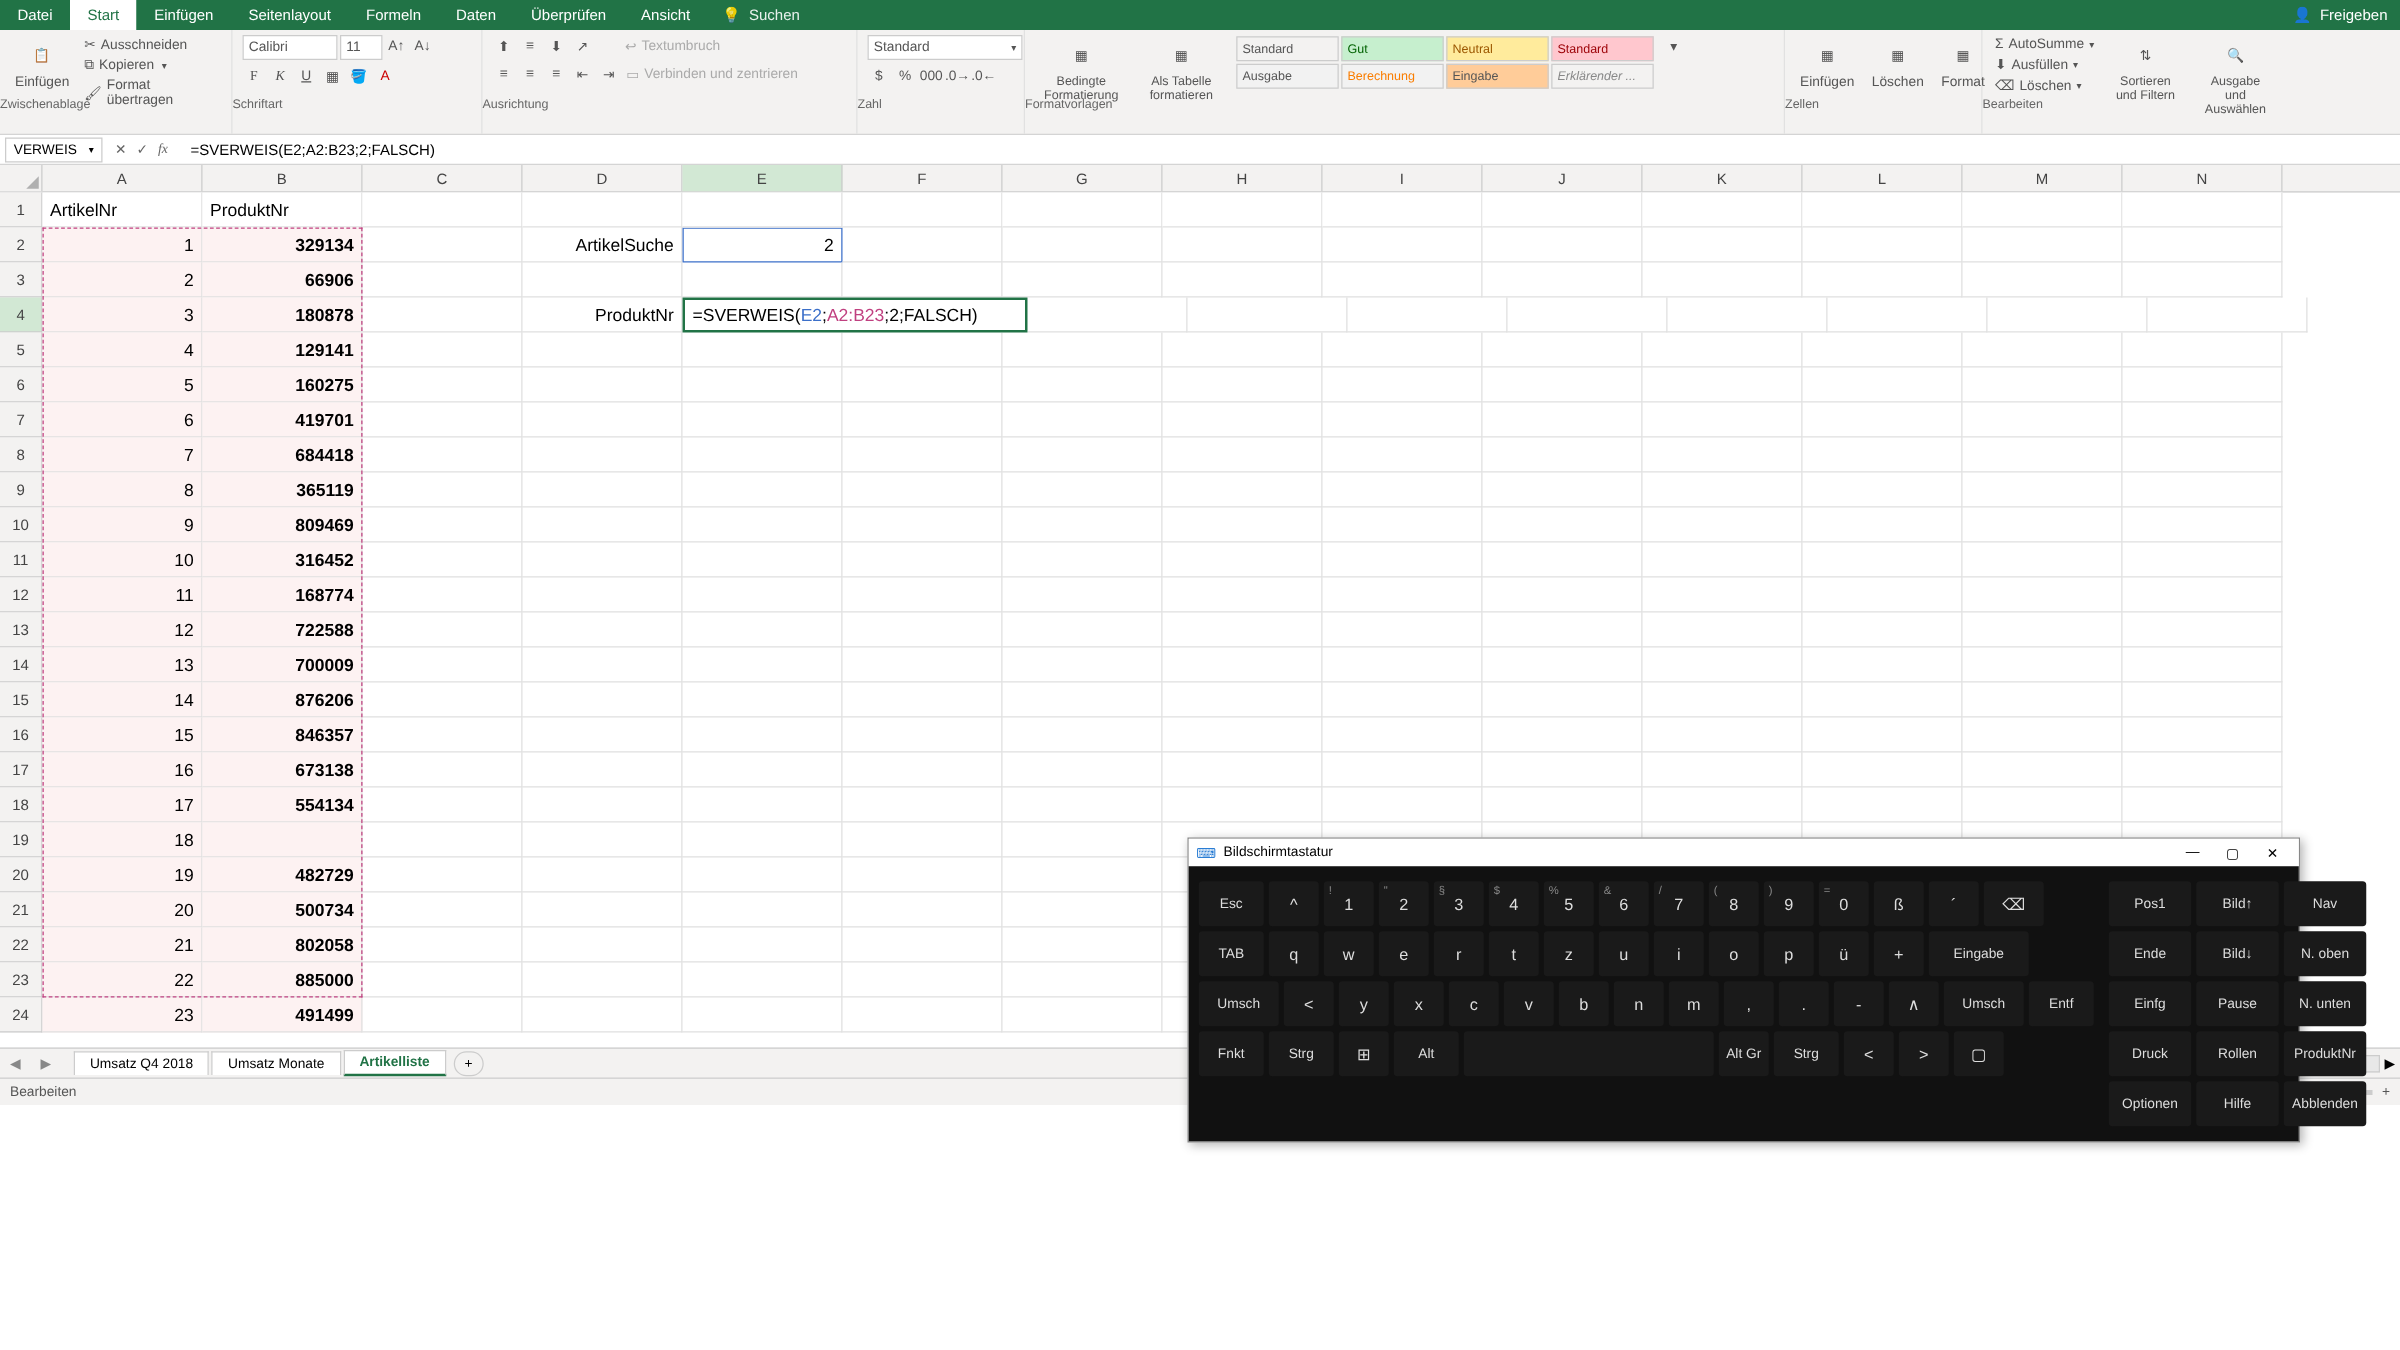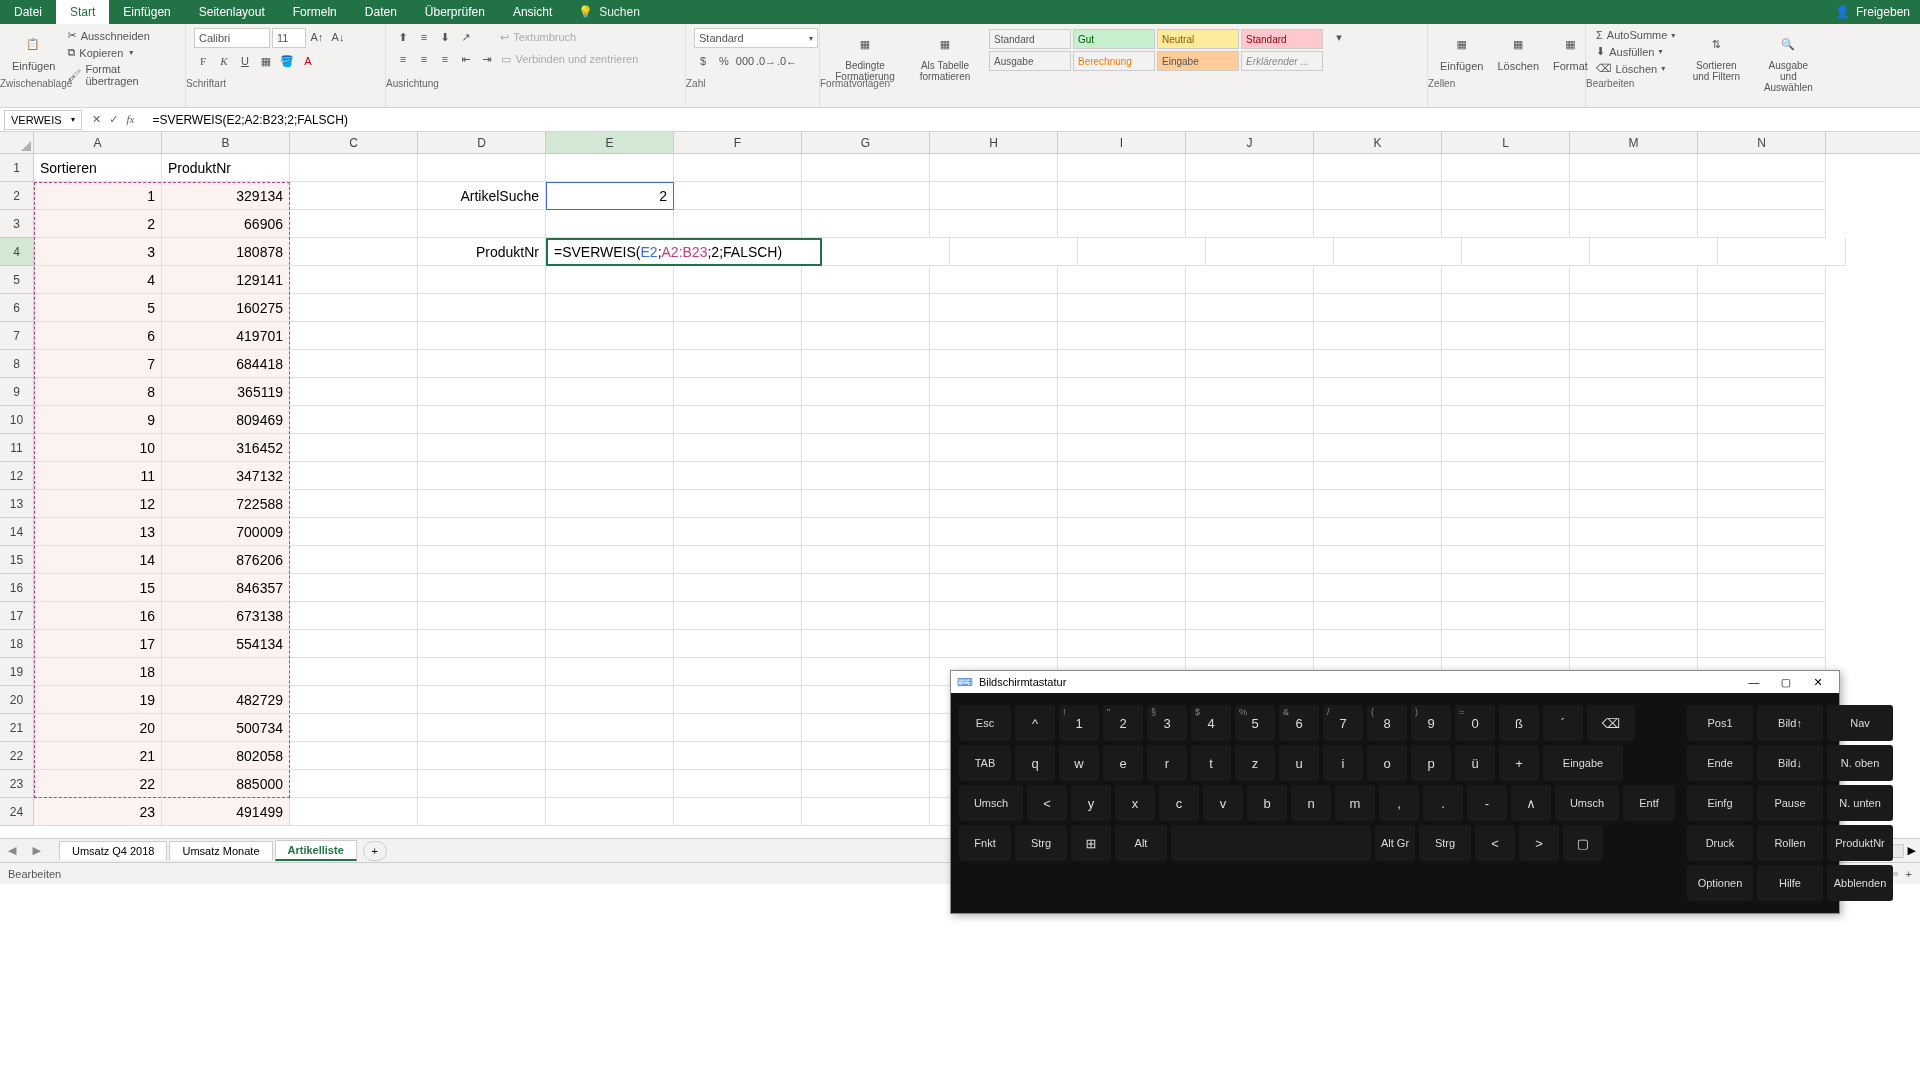--- a/index.html
+++ b/index.html
@@ -42,21 +42,21 @@
 .corner { width: 34px; border-right: 1px solid #ccc; background:#f3f2f1; position:relative;}
 .corner::after{content:''; position:absolute; right:2px; bottom:2px; width:0; height:0; border-style:solid; border-width:0 0 10px 10px; border-color:transparent transparent #b0b0b0 transparent;}
 .col-h { border-right: 1px solid #ccc; text-align: center; font-size: 12px; color: #444; display:flex; align-items:center; justify-content:center; }
 .col-h.sel { background: #d2e8d4; }
 .rows { }
 .row { display: flex; height: 28px; }
 .row-h { width: 34px; border-right: 1px solid #ccc; border-bottom: 1px solid #ccc; background: #f3f2f1; text-align: center; font-size: 12px; color:#444; display:flex; align-items:center; justify-content:center;}
 .row-h.sel { background: #d2e8d4; }
 .cell { border-right: 1px solid #e0e0e0; border-bottom: 1px solid #e0e0e0; font-size: 14px; padding: 2px 6px; display:flex; align-items:center; }
 .cell.colA { background: #fdf2f2; }
-.cell.colB { background: #fdf2f2; }
+.cell.colB { background: #fdf2f2; font-weight: bold; }
 .cell.hdr { background:#fff; font-weight:normal;}
 .cell.num { justify-content: flex-end; }
 .cell.selected-edit { border: 2px solid #217346; background: #fff; z-index: 5;}
 .cell.ref-e2 { border:1px solid #3b6fc9; background:#fff;}
 .range-a2b23 { position:absolute; left:34px; top:50px; width:256px; height:616px; border:1px dashed #c04080; pointer-events:none; z-index:4;}
 .formula-cell-text .p1{color:#3b6fc9;} .formula-cell-text .p2{color:#c04080;}
 
 
 .osk { position: absolute; left: 950px; top: 670px; width: 890px; background: #f0f0f0; border:1px solid #888; box-shadow: 2px 2px 8px rgba(0,0,0,0.3); z-index:100;}
 .osk-title { height: 22px; background:#fff; display:flex; align-items:center; padding:0 6px; font-size:11px; gap:6px;}
@@ -314,21 +314,21 @@
         <div class="col-h" style="width: 128px;">J</div>
         <div class="col-h" style="width: 128px;">K</div>
         <div class="col-h" style="width: 128px;">L</div>
         <div class="col-h" style="width: 128px;">M</div>
         <div class="col-h" style="width: 128px;">N</div>
       </div>
   </div>
   <div class="rows" id="rows">
       <div class="row">
         <div class="row-h">1</div>
-        <div class="cell hdr" style="width: 128px;">Sortieren</div>
+        <div class="cell hdr" style="width: 128px;">ArtikelNr</div>
         <div class="cell hdr" style="width: 128px;">ProduktNr</div>
         <div class="cell hdr" style="width: 128px;"></div>
         <div class="cell hdr" style="width: 128px;"></div>
         <div class="cell hdr" style="width: 128px; position: relative;"></div>
         <div class="cell hdr" style="width: 128px;"></div>
         <div class="cell hdr" style="width: 128px;"></div>
         <div class="cell hdr" style="width: 128px;"></div>
         <div class="cell hdr" style="width: 128px;"></div>
         <div class="cell hdr" style="width: 128px;"></div>
         <div class="cell hdr" style="width: 128px;"></div>
@@ -503,21 +503,21 @@
         <div class="cell" style="width: 128px;"></div>
         <div class="cell" style="width: 128px;"></div>
         <div class="cell" style="width: 128px;"></div>
         <div class="cell" style="width: 128px;"></div>
         <div class="cell" style="width: 128px;"></div>
         <div class="cell" style="width: 128px;"></div>
       </div>
       <div class="row">
         <div class="row-h">12</div>
         <div class="cell colA num" style="width: 128px;">11</div>
-        <div class="cell colB num" style="width: 128px;">347132</div>
+        <div class="cell colB num" style="width: 128px;">168774</div>
         <div class="cell" style="width: 128px;"></div>
         <div class="cell" style="width: 128px;"></div>
         <div class="cell" style="width: 128px;"></div>
         <div class="cell" style="width: 128px;"></div>
         <div class="cell" style="width: 128px;"></div>
         <div class="cell" style="width: 128px;"></div>
         <div class="cell" style="width: 128px;"></div>
         <div class="cell" style="width: 128px;"></div>
         <div class="cell" style="width: 128px;"></div>
         <div class="cell" style="width: 128px;"></div>

